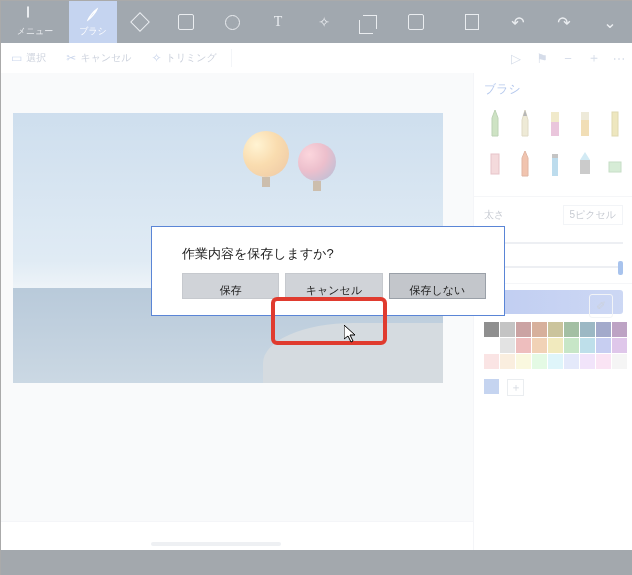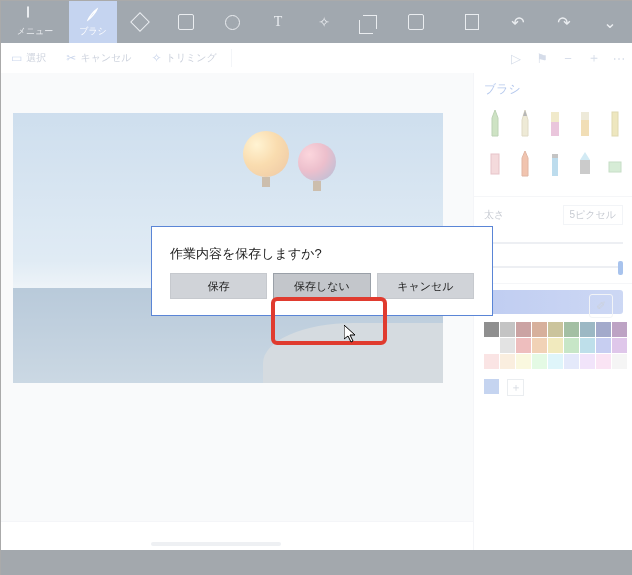--- a/index.html
+++ b/index.html
@@ -58,26 +58,26 @@
 .slider .thumb{position:absolute;top:4px;width:5px;height:14px;background:#3a78d6;border-radius:2px;}
 .pct{font-size:10px;color:#7c8596;text-align:right;margin-bottom:4px;}
 .subhdr{font-size:10px;color:#7c8596;text-align:center;margin:14px 0 8px 0;}
 .grad{height:24px;border-radius:3px;background:linear-gradient(90deg,#6f8de0,#8da6e6);margin-bottom:8px;}
 .dropper{position:absolute;right:10px;margin-top:-28px;width:22px;height:22px;border:1px solid #e2e6ec;border-radius:3px;display:flex;align-items:center;justify-content:center;font-size:12px;color:#8a97b0;}
 .swatches{display:grid;grid-template-columns:repeat(9,15px);grid-auto-rows:15px;gap:1px;margin-bottom:6px;}
 .sw{width:15px;height:15px;}
 .addsw{width:15px;height:15px;border:1px solid #cfd5de;margin-top:4px;display:inline-flex;align-items:center;justify-content:center;color:#9aa6b8;font-size:11px;}
 .cursw{width:15px;height:15px;background:#7c9ddc;display:inline-block;margin-right:4px;vertical-align:top;margin-top:4px;}
 
-.dialog{position:absolute;left:150px;top:225px;width:340px;background:#fff;border:1px solid #5a85d6;z-index:100;}
+.dialog{position:absolute;left:150px;top:225px;width:340px;background:#fff;border:1px solid #5a85d6;z-index:100;padding-left:12px;}
 .dialog .inner{padding:18px 18px 16px 18px;}
 .dialog .dtitle{font-size:13px;color:#222;margin-bottom:10px;}
 .dialog .dmsg{font-size:11px;color:#333;margin-bottom:18px;}
 .dialog .dbtns{display:flex;gap:6px;}
-.dialog .dbtn{flex:1;height:24px;background:#d0d3d8;color:#222;font-size:11px;display:flex;align-items:center;justify-content:center;border:1px solid #c6c9ce;}
+.dialog .dbtn{flex:1;height:24px;background:#d0d3d8;color:#222;font-size:11px;display:flex;align-items:flex-end;justify-content:center;border:1px solid #c6c9ce;}
 .dialog .dbtn.focus{background:#c3c6cb;border:1px solid #9aa0a8;}
 .hl{position:absolute;border:4px solid #e03b2f;border-radius:6px;pointer-events:none;z-index:110;}
 .cursor{position:absolute;z-index:120;width:14px;height:18px;pointer-events:none;}
 .cursor svg{width:14px;height:18px;}
 .bottombar{position:absolute;left:0;right:160px;bottom:0;height:28px;background:#fff;border-top:1px solid #e5e8ee;}
 .scrollhint{position:absolute;left:150px;bottom:4px;width:130px;height:4px;background:#d8dde4;border-radius:2px;}
 </style>
 </head>
 <body>
 
@@ -264,25 +264,25 @@
 
   <div class="veil"></div>
 
   <div class="dialog">
     <div class="inner">
       <div class="dtitle">作業内容を保存しますか?</div>
       <div class="dbtns">
         <div class="dbtn">
             <span>保存</span>
           </div>
+        <div class="dbtn">
+            <span>キャンセル</span>
+          </div>
         <div class="dbtn focus">
             <span>保存しない</span>
-          </div>
-        <div class="dbtn">
-            <span>キャンセル</span>
           </div>
       </div>
     </div>
   </div>
 
   <div class="hl" style="left:270px;top:296px;width:108px;height:40px;"></div>
 
   <div class="cursor" style="left:343px;top:324px;">
     <svg viewBox="0 0 14 18">
         <polygon points="0,0 0,14 4,11 7,17 9,16 6,10 11,10" fill="#fff" stroke="#000" stroke-width="1"></polygon>

